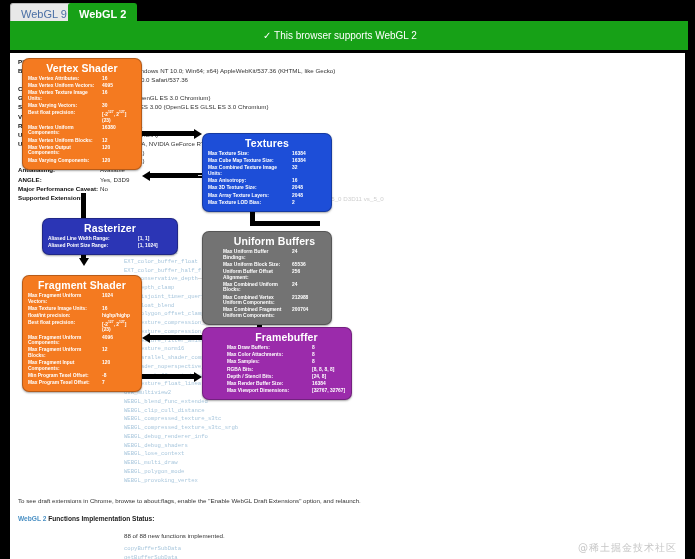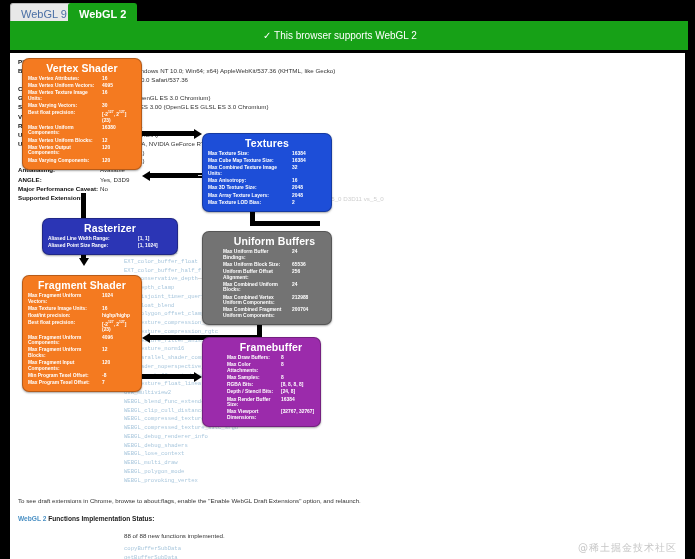--- a/index.html
+++ b/index.html
@@ -431,21 +431,21 @@
             <div class="nlab">Max Combined Vertex Uniform Components:</div>
             <div class="nval">212988</div>
           </div>
           <div class="nrow">
             <div class="nlab">Max Combined Fragment Uniform Components:</div>
             <div class="nval">200704</div>
           </div>
         </div>
     </div>
 
-    <div class="node n-fb" style="left:192px; top:284px; width:119px;padding-left:24px;">
+    <div class="node n-fb" style="left:192px; top:274px; width:150px;padding-left:24px;">
       <h3>Framebuffer</h3>
       <div class="node-rows">
           <div class="nrow">
             <div class="nlab">Max Draw Buffers:</div>
             <div class="nval">8</div>
           </div>
           <div class="nrow">
             <div class="nlab">Max Color Attachments:</div>
             <div class="nval">8</div>
           </div>

